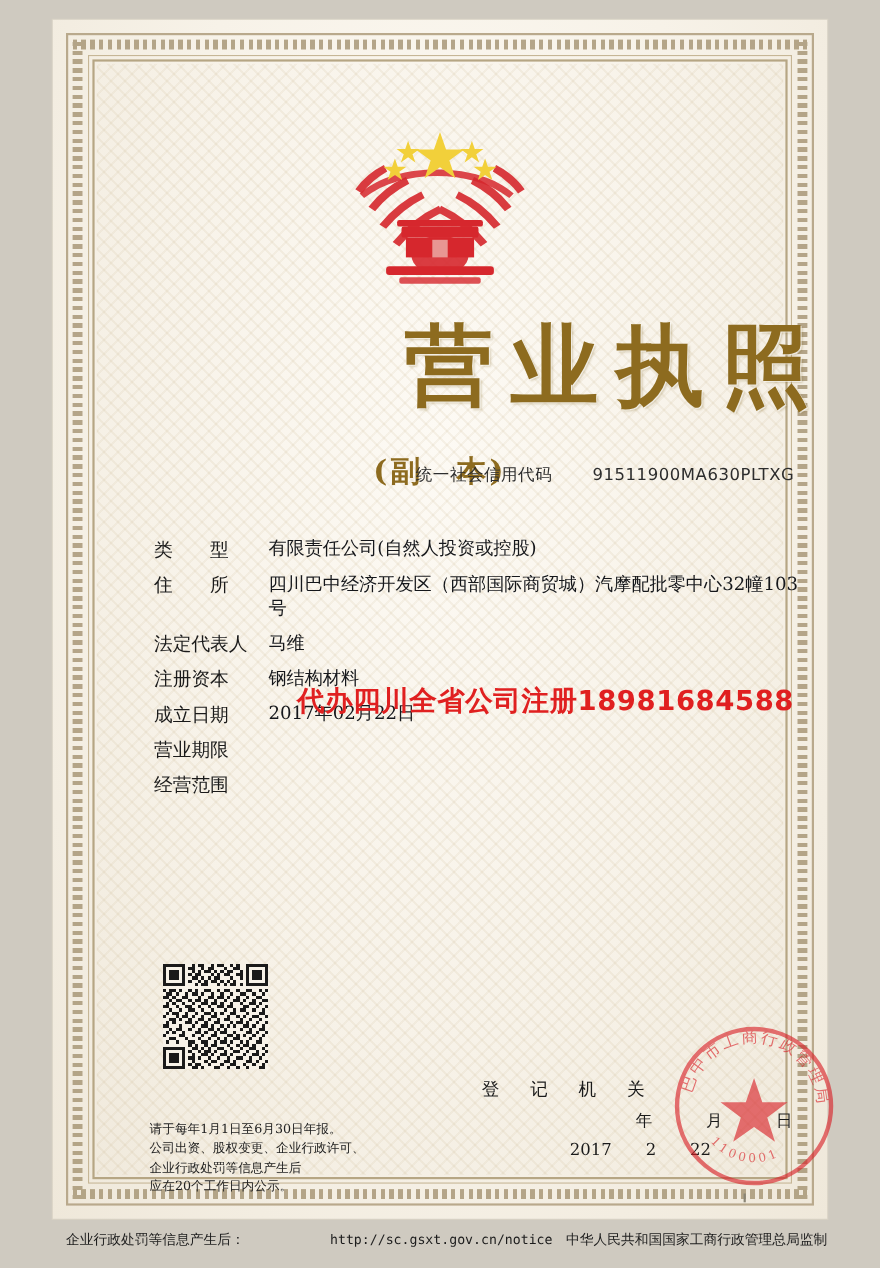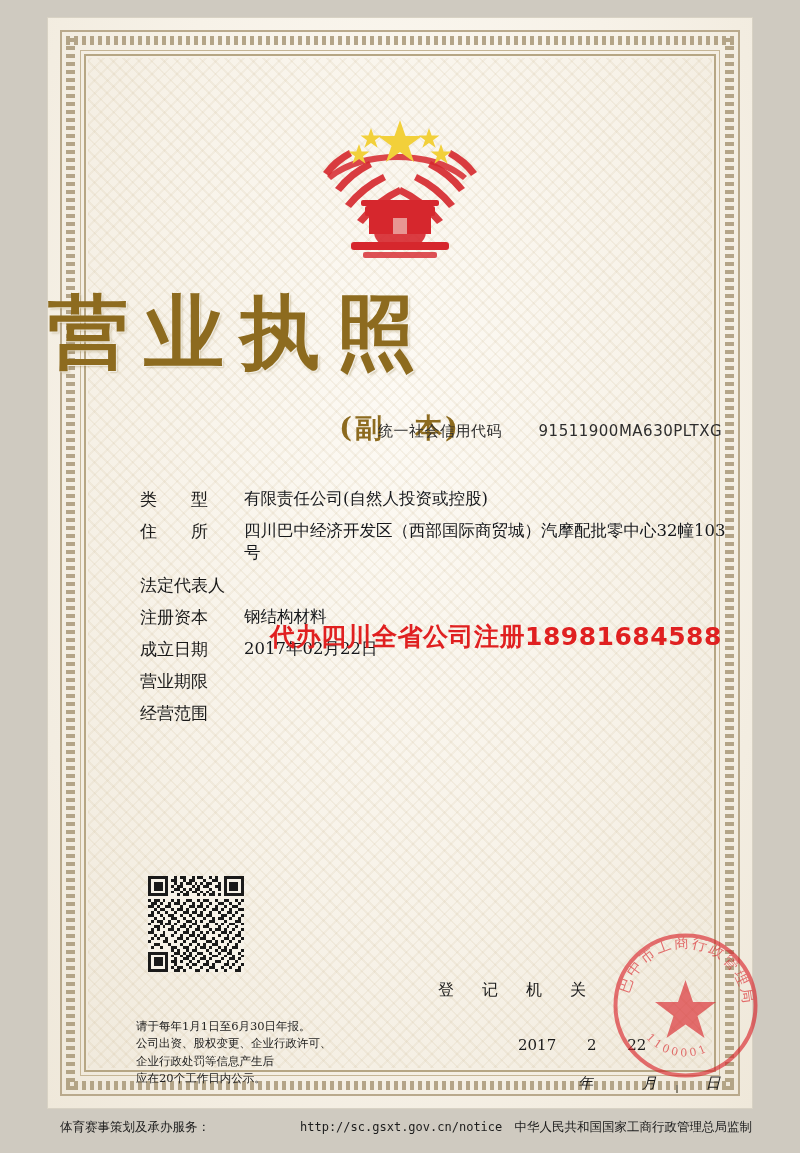--- a/index.html
+++ b/index.html
@@ -89,21 +89,21 @@
     top: 96px;
     width: 190px;
     height: 160px;
   }
 
   
   .title {
     position: absolute;
     left: 0; right: 0;
     top: 262px;
-    text-align: left;
+    text-align: right;
     font-family: "DejaVu Serif", serif;
     font-weight: bold;
     font-size: 80px;
     letter-spacing: 16px;
     color: #8d6b1f;
     text-shadow: 1px 1px 0 rgba(255,255,255,.6), 2px 2px 2px rgba(120,90,20,.25);
   }
   .subtitle {
     position: absolute;
     left: 0; right: 0;
@@ -309,20 +309,21 @@
       <div class="row">
         <div class="label tight">类　　型</div>
         <div class="value">有限责任公司(自然人投资或控股)</div>
       </div>
       <div class="row">
         <div class="label tight">住　　所</div>
         <div class="value">四川巴中经济开发区（西部国际商贸城）汽摩配批零中心32幢103号</div>
       </div>
       <div class="row">
         <div class="label tight">法定代表人</div>
+        <div class="value">马维</div>
       </div>
       <div class="row">
         <div class="label tight">注册资本</div>
         <div class="value">钢结构材料</div>
       </div>
       <div class="row">
         <div class="label tight">成立日期</div>
         <div class="value">2017年02月22日</div>
       </div>
       <div class="row">
@@ -638,21 +639,21 @@
       </svg>
     </div>
 
     <div class="reg-authority">登　记　机　关</div>
 
     <div class="issue-date">
       <span class="num">2017</span><span class="sep"></span>
       <span class="num">2</span><span class="sep"></span>
       <span class="num">22</span>
     </div>
-    <div class="issue-date" style="left:470px; top:1056px; color:#1a1a1a; width:240px;font-style:italic;">
+    <div class="issue-date" style="left:470px; top:992px; color:#1a1a1a; width:240px;">
       <span style="display:inline-block;width:60px"></span><span>年</span>
       <span style="display:inline-block;width:44px"></span><span>月</span>
       <span style="display:inline-block;width:44px"></span><span>日</span>
     </div>
 
     <div class="seal">
       <svg viewBox="0 0 155 155" width="155" height="155">
         <defs>
           <path id="sealArc" d="M 20 77 A 57 57 0 0 1 135 77"></path>
           <path id="sealArcBottom" d="M 26 77 A 51 51 0 0 0 129 77"></path>
@@ -674,18 +675,18 @@
       <div>请于每年1月1日至6月30日年报。</div>
       <div>公司出资、股权变更、企业行政许可、</div>
       <div>企业行政处罚等信息产生后</div>
       <div>应在20个工作日内公示。</div>
     </div>
   </div>
 
   <div class="tick"></div>
 
   <div class="footer">
-    <div class="f-left">体育赛事策划及承办服务：</div>
+    <div class="f-left">企业行政处罚等信息产生后：</div>
     <div class="f-mid">http://sc.gsxt.gov.cn/notice</div>
     <div class="f-right">中华人民共和国国家工商行政管理总局监制</div>
   </div>
 
 </div>
 
 </body></html>

